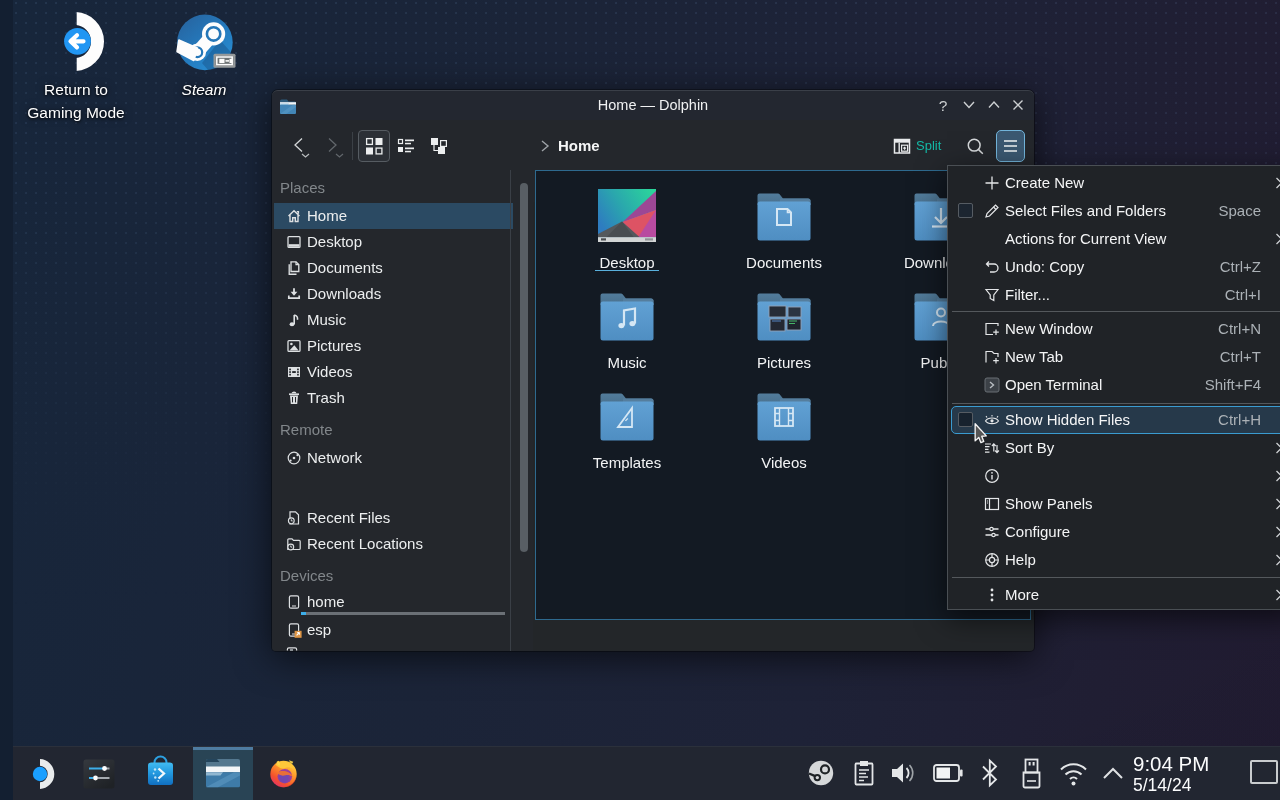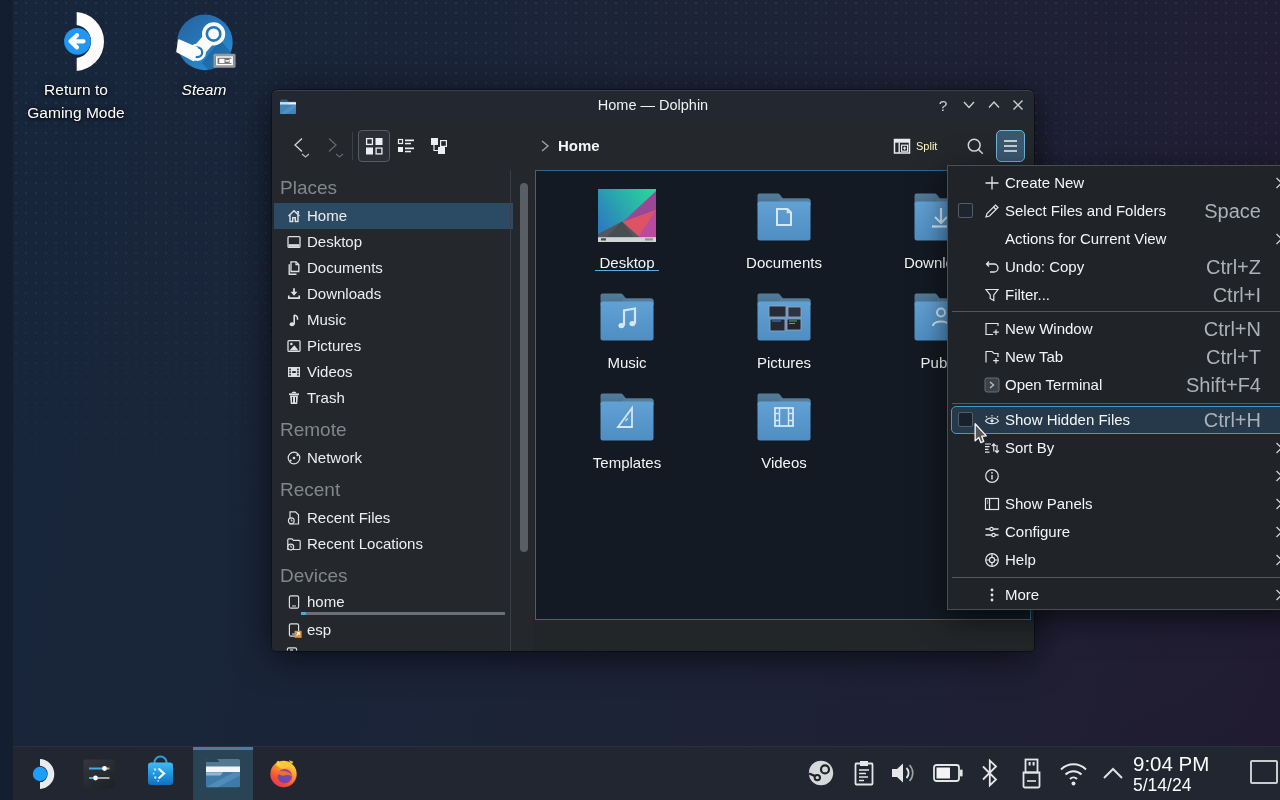--- a/index.html
+++ b/index.html
@@ -19,27 +19,27 @@
 #titletext{position:absolute;left:0;top:0;width:762px;height:30px;line-height:31px;text-align:center;font-size:14.5px;color:#f0f1f2}
 .tbtn{position:absolute;top:0;height:30px;width:26px;color:#c8cbcd;text-align:center;line-height:30px;font-size:13px}
 #toolbar{position:absolute;left:0;top:30px;width:762px;height:82px;background:#24272c}
 
 #sidebar{position:absolute;left:0;top:80px;width:261px;height:481px;background:#24272c;border-radius:0 0 0 4px;overflow:hidden}
 #statusbar{position:absolute;left:262px;top:530px;width:500px;height:31px;background:#24272c;border-radius:0 0 4px 0}
 #view{position:absolute;left:263px;top:80px;width:496px;height:450px;background:#131a23;border:1px solid #2e6a8f;overflow:hidden}
 
 .srow{position:absolute;left:2px;width:241px;height:26px;font-size:15px;color:#eceeef;line-height:26px}
 .srow .txt{position:absolute;left:33px;top:0}
-.shead{position:absolute;left:8px;width:200px;height:26px;font-size:19px;color:#82878b;line-height:26px}
+.shead{position:absolute;left:8px;width:200px;height:26px;font-size:15px;color:#82878b;line-height:26px}
 .sicon{position:absolute;left:12px;top:5px;width:16px;height:16px}
 
 #menu{position:absolute;left:934px;top:165px;width:352px;height:445px;background:#202327;border:1px solid #4a4f54;border-right:none;box-shadow:0 8px 28px rgba(0,0,0,.6)}
 .mrow{position:absolute;left:3px;width:346px;height:28px}
 .mtext{position:absolute;left:54px;top:0;height:28px;line-height:28px;font-size:15px;color:#f4f5f6;white-space:nowrap}
-.mshort{position:absolute;right:36px;top:0;height:28px;line-height:28px;font-size:20px;color:#abb1b6}
+.mshort{position:absolute;right:36px;top:0;height:28px;line-height:28px;font-size:15px;color:#abb1b6}
 .marrow{position:absolute;right:14px;top:8px;width:8px;height:12px}
 .msep{position:absolute;left:4px;width:344px;height:1px;background:#54585c}
 .mcheck{position:absolute;left:7px;top:6px;width:15px;height:15px;background:#1c2530;border:1px solid #565c63;border-radius:2px}
 .micon{position:absolute;left:33px;top:6px;width:16px;height:16px}
 
 #taskbar{position:absolute;left:0;top:746px;width:1280px;height:54px;background:#222631;border-top:1px solid #2b303b}
 .clock{position:absolute;text-align:left;color:#fbfcfd}
 
 .fitem{position:absolute;width:120px;text-align:center}
 .flabel{font-size:15px;color:#f3f4f5}
@@ -172,21 +172,21 @@
       </svg>
     <div class="abs" style="left:286px;top:46px;font-size:15px;font-weight:bold;color:#f4f5f6;line-height:20px">Home</div>
 
     <svg class="abs" style="left:621px;top:47px" width="18" height="18" viewBox="0 0 18 18">
       <rect x="1.5" y="2.5" width="15" height="13.5" fill="none" stroke="#e8eaec" stroke-width="1.5"></rect>
       <rect x="1.5" y="2.5" width="15" height="3.2" fill="#e8eaec"></rect>
       <path d="M6.2,5.7 V16" stroke="#e8eaec" stroke-width="1.4"></path>
       <rect x="8.6" y="8.2" width="6" height="6" fill="none" stroke="#e8eaec" stroke-width="1.2"></rect>
       <path d="M11.6,9.7 v3 M10.1,11.2 h3" stroke="#e8eaec" stroke-width="1.2"></path>
     </svg>
-    <div class="abs" style="left:644px;top:46px;font-size:11px;color:#fef9c3;line-height:20px">Split</div>
+    <div class="abs" style="left:644px;top:46px;font-size:13px;color:#14b8a6;line-height:20px">Split</div>
     <svg class="abs" style="left:694px;top:47px" width="19" height="19" viewBox="0 0 19 19">
       <circle cx="8.2" cy="8.2" r="5.9" stroke="#d4d7d9" stroke-width="1.5" fill="none"></circle>
       <path d="M12.6,12.6 L16.8,16.8" stroke="#d4d7d9" stroke-width="1.5"></path>
     </svg>
     <div class="abs" style="left:724px;top:40px;width:29px;height:32px;border:1px solid #72b4da;border-radius:5px;background:#3b5871"></div>
     <svg class="abs" style="left:731px;top:48px" width="15" height="16" viewBox="0 0 15 16">
       <path d="M1,3 h13 M1,8 h13 M1,13 h13" stroke="#f0f2f3" stroke-width="1.5"></path>
     </svg>
     <div id="sidebar">
       <div class="shead" style="top:5px">Places</div>
@@ -261,21 +261,20 @@
       <div class="shead" style="top:247px">Remote</div>
       <div class="srow" style="top:275px">
           <svg class="sicon" viewBox="0 0 16 16">
             <circle cx="8" cy="8" r="5.8" stroke="#dde0e2" stroke-width="1.2" fill="none"></circle>
             <circle cx="8" cy="8" r="1.3" fill="#dde0e2"></circle>
             <circle cx="11.5" cy="5.2" r="1.1" fill="#dde0e2"></circle>
             <circle cx="4.6" cy="10.6" r="1.1" fill="#dde0e2"></circle>
           </svg>
           <span class="txt">Network</span>
         </div>
-      <div class="shead" style="top:307px">Recent</div>
       <div class="srow" style="top:335px">
           <svg class="sicon" viewBox="0 0 16 16">
             <path d="M4,1.8 H9.5 L12.5,4.8 V14 H4 z" stroke="#dde0e2" stroke-width="1.2" fill="none"></path>
             <circle cx="5.3" cy="10.8" r="2.9" fill="#24272c" stroke="#dde0e2" stroke-width="1.1"></circle>
             <path d="M5.3,9.3 V10.9 H6.7" stroke="#dde0e2" stroke-width="1" fill="none"></path>
           </svg>
           <span class="txt">Recent Files</span>
         </div>
       <div class="srow" style="top:361px">
           <svg class="sicon" viewBox="0 0 16 16">

